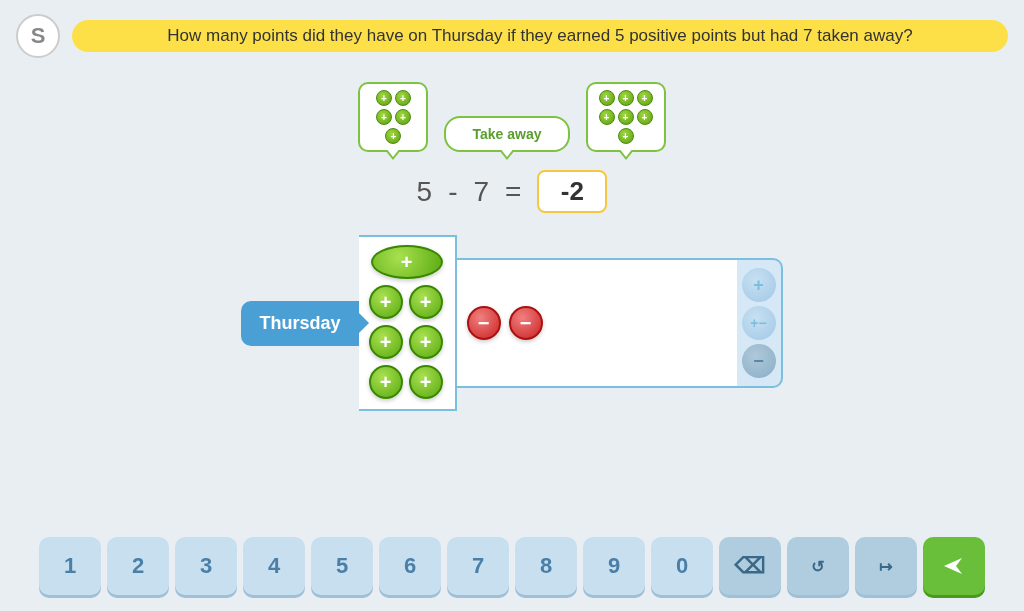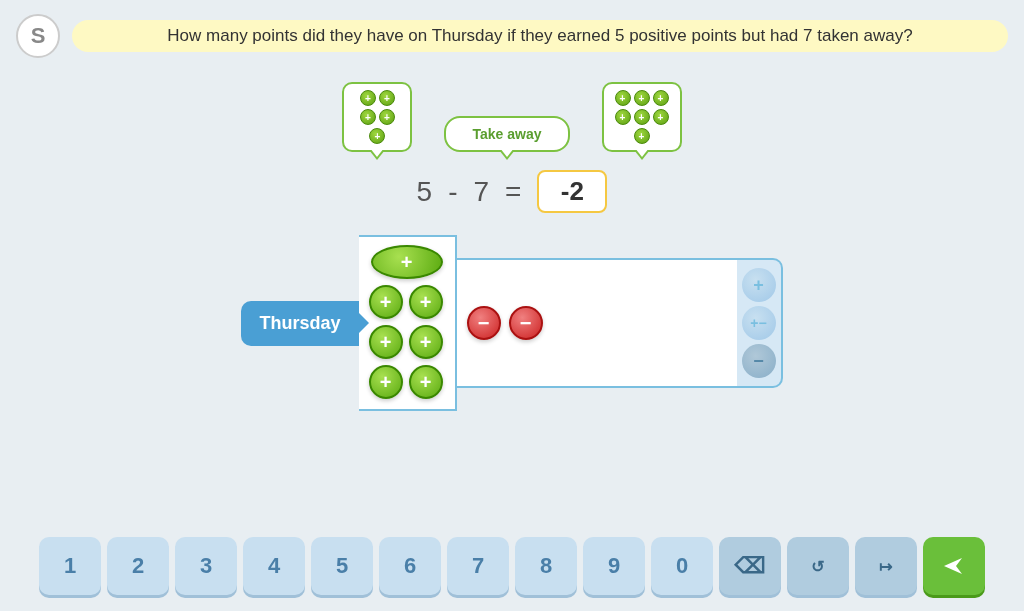--- a/index.html
+++ b/index.html
@@ -27,21 +27,21 @@
       border: 2px solid #ccc;
       display: flex;
       align-items: center;
       justify-content: center;
       font-size: 22px;
       font-weight: bold;
       color: #888;
       flex-shrink: 0;
     }
     .question-box {
-      background: #fef9c3;
+      background: #fde047;
       border-radius: 24px;
       padding: 4px 24px;
       font-size: 17px;
       color: #333;
       text-align: center;
       flex: 1;
       line-height: 1.4;
     }
 
     
@@ -95,21 +95,21 @@
     }
 
     .bubble-take-away {
       background: #fff;
       border: 2px solid #7dc242;
       border-radius: 16px;
       padding: 8px 26px;
       font-size: 14px;
       color: #5a9e2f;
       font-weight: 600;
-      margin: 0 16px;
+      margin: 0 0;
       position: relative;
     }
     .bubble-take-away::after {
       content: '';
       position: absolute;
       bottom: -10px;
       left: 50%;
       transform: translateX(-50%);
       border-left: 8px solid transparent;
       border-right: 8px solid transparent;

